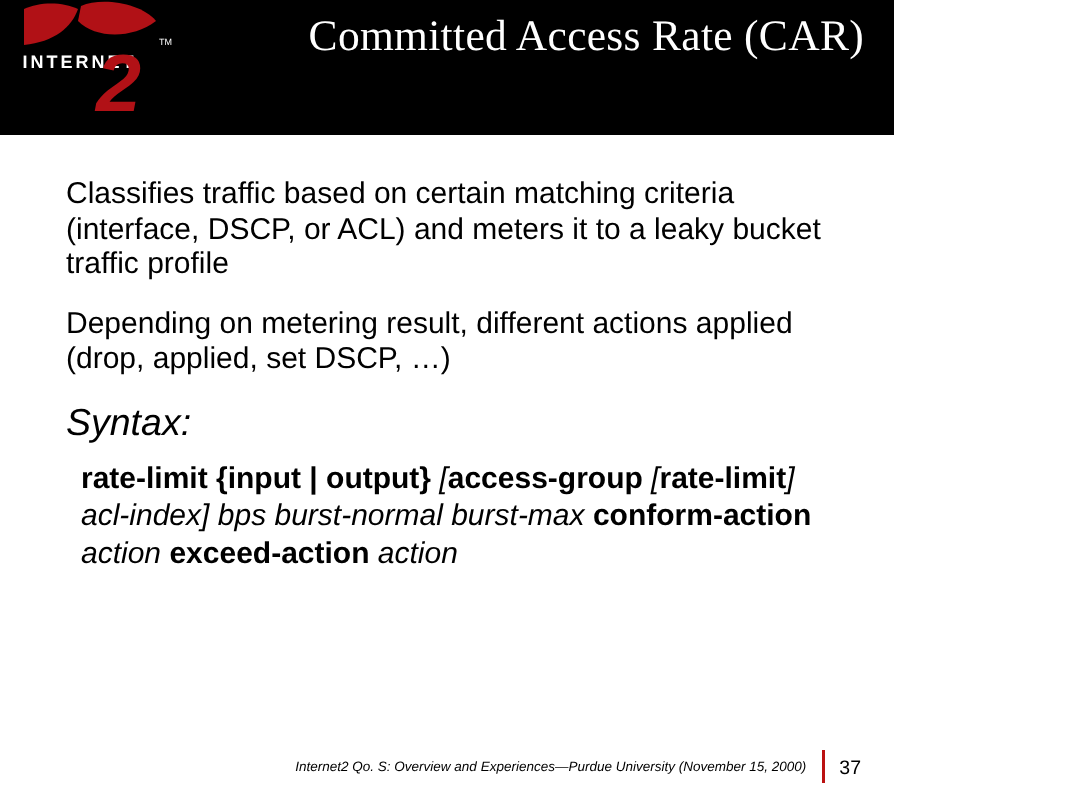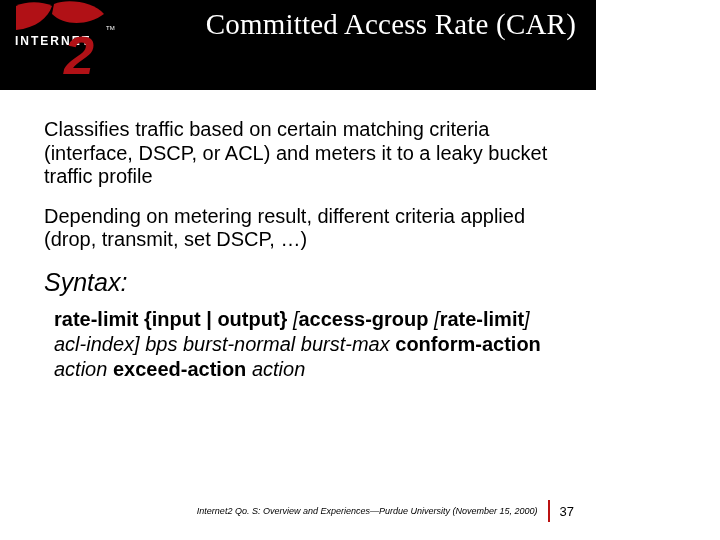--- a/index.html
+++ b/index.html
@@ -31,21 +31,21 @@
       <rect x="2" y="34" width="96" height="14" fill="#000"></rect>
       <text x="7" y="45" fill="#fff" font-family="Arial" font-size="12" font-weight="700" letter-spacing="2">INTERNET</text>
       <text x="56" y="74" fill="#b11116" font-family="Arial Black,Arial" font-size="54" font-weight="900" font-style="italic">2</text>
       <text x="98" y="30" fill="#fff" font-family="Arial" font-size="6">TM</text>
     </svg>
     <div class="title">Committed Access Rate (CAR)</div>
   </div>
 
   <div class="body">
     <p class="para">Classifies traffic based on certain matching criteria (interface, DSCP, or ACL) and meters it to a leaky bucket traffic profile</p>
-    <p class="para">Depending on metering result, different criteria applied (drop, transmit, set DSCP, …)</p>
+    <p class="para">Depending on metering result, different actions applied (drop, applied, set DSCP, …)</p>
     <p class="syntax">Syntax:</p>
     <p class="code"><span class="b">rate-limit {input | output} </span><span class="i">[</span><span class="b">access-group </span><span class="i">[</span><span class="b">rate-limit</span><span class="i">]</span><span class="i"> acl-index</span><span class="i">] </span><span class="i">bps burst-normal burst-max</span><span class="b"> conform-action </span><span class="i">action</span><span class="b"> exceed-action </span><span class="i">action</span></p>
   </div>
 
   <div class="footer">
     <span class="ft">Internet2 Qo. S: Overview and Experiences—Purdue University (November 15, 2000)</span>
     <span class="bar"></span>
     <span class="pg">37</span>
   </div>
 

